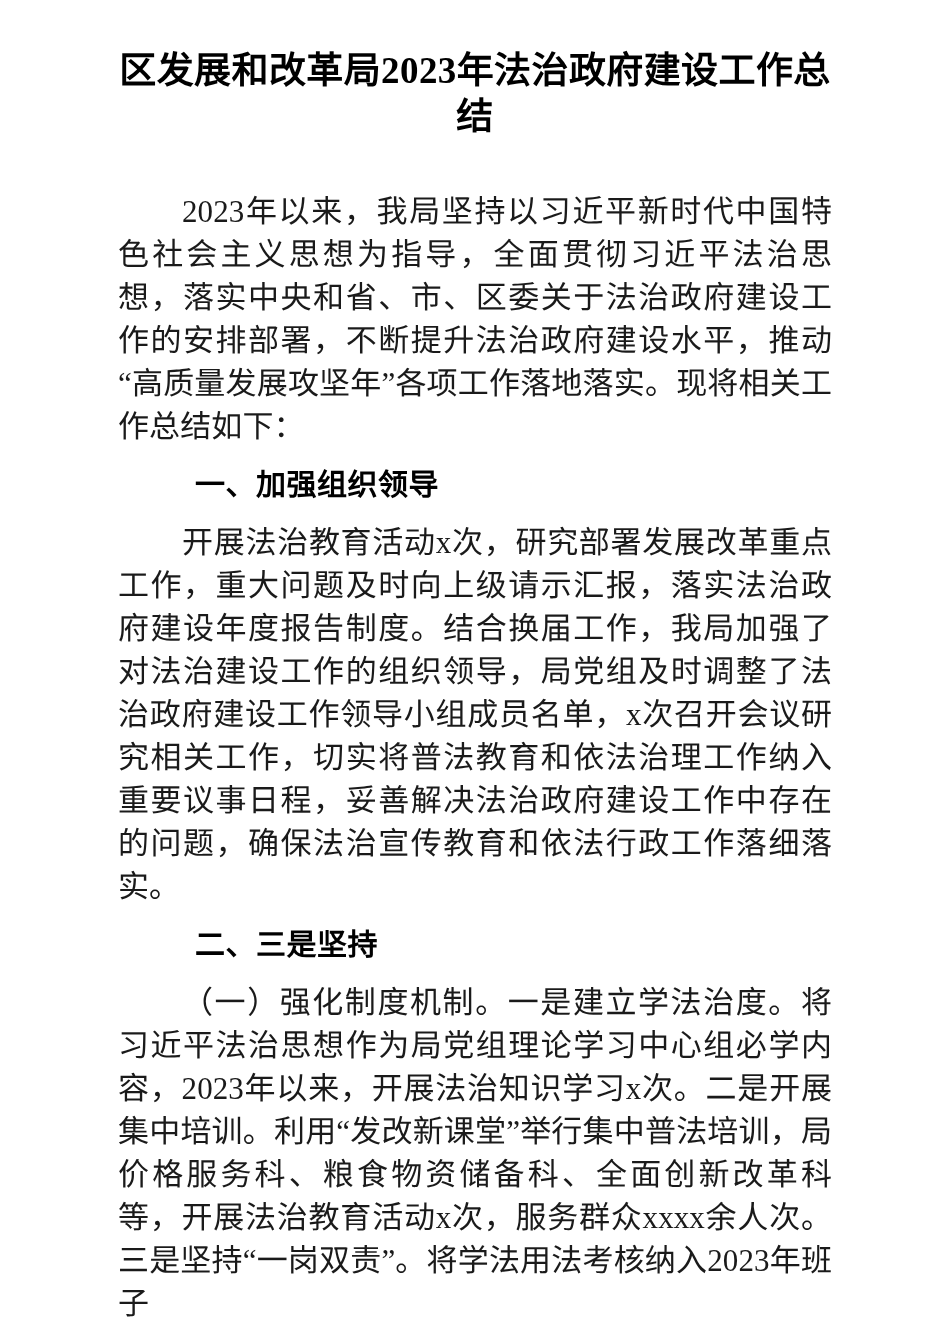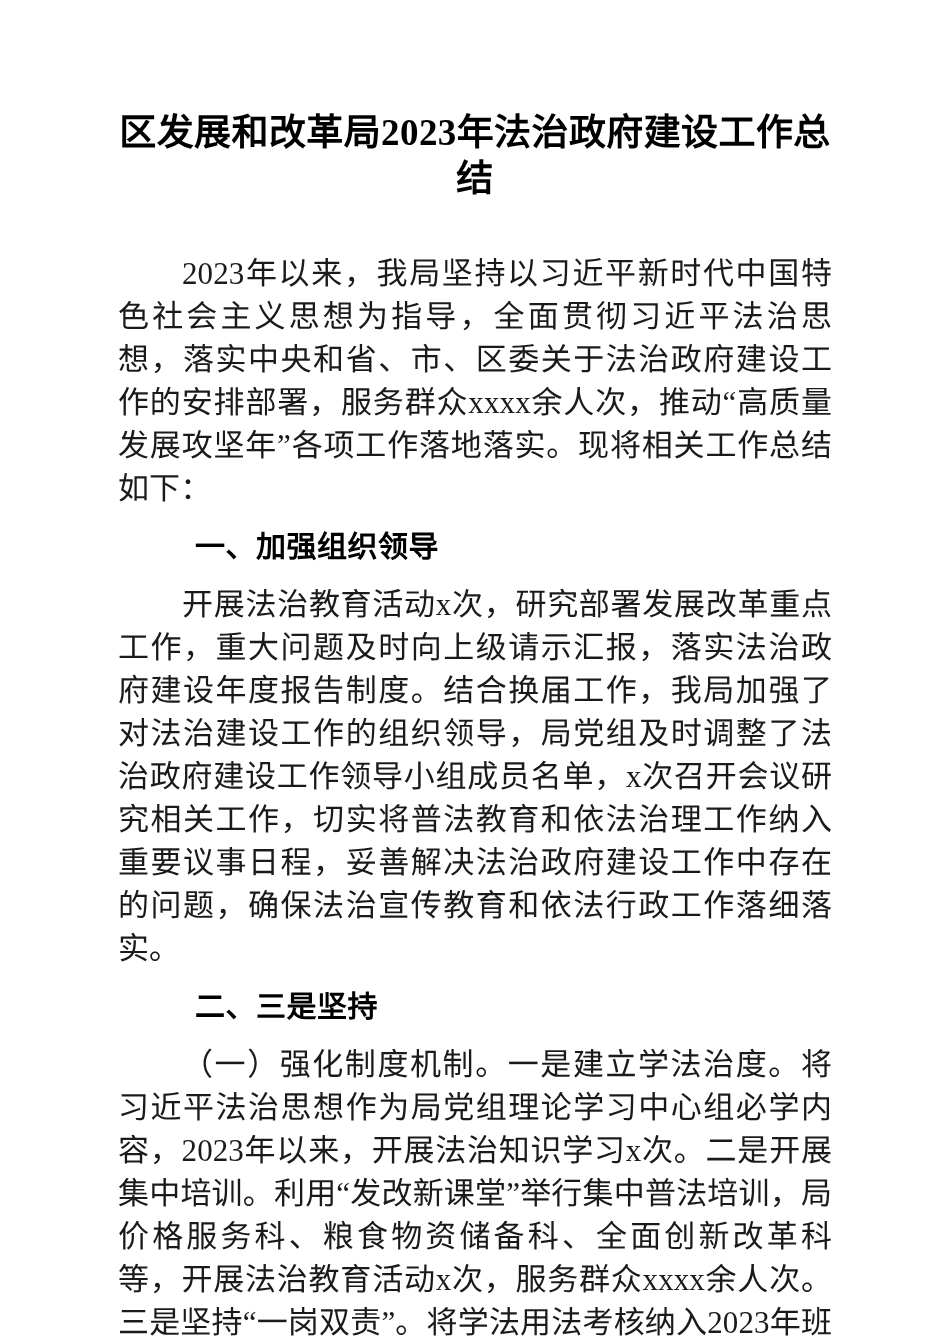--- a/index.html
+++ b/index.html
@@ -29,21 +29,21 @@
   
   .doc-title {
     font-family: "Liberation Serif", "DejaVu Serif", serif;
     font-weight: bold;
     font-size: 37px;
     line-height: 46px;
     color: #000000;
     text-align: center;
     letter-spacing: 0.4px;
     margin: 0;
-    padding-top: 110px;
+    padding-top: 48px;
     word-break: break-all;
   }
 
   
   .section-heading {
     font-family: "Liberation Sans", "DejaVu Sans", sans-serif;
     font-weight: bold;
     font-size: 30px;
     line-height: 43px;
     color: #000000;
@@ -71,21 +71,21 @@
 </head>
 <body>
 
 <div class="page">
   <div class="doc-body">
 
     <h1 class="doc-title">区发展和改革局2023年法治政府建设工作总结</h1>
 
     <div class="spacer-title-to-body"></div>
 
-    <p class="body-para">2023年以来，我局坚持以习近平新时代中国特色社会主义思想为指导，全面贯彻习近平法治思想，落实中央和省、市、区委关于法治政府建设工作的安排部署，服务群众xxxx余人次，推动“高质量发展攻坚年”各项工作落地落实。现将相关工作总结如下：</p>
+    <p class="body-para">2023年以来，我局坚持以习近平新时代中国特色社会主义思想为指导，全面贯彻习近平法治思想，落实中央和省、市、区委关于法治政府建设工作的安排部署，不断提升法治政府建设水平，推动“高质量发展攻坚年”各项工作落地落实。现将相关工作总结如下：</p>
 
     <h2 class="section-heading">一、加强组织领导</h2>
 
     <p class="body-para">开展法治教育活动x次，研究部署发展改革重点工作，重大问题及时向上级请示汇报，落实法治政府建设年度报告制度。结合换届工作，我局加强了对法治建设工作的组织领导，局党组及时调整了法治政府建设工作领导小组成员名单，x次召开会议研究相关工作，切实将普法教育和依法治理工作纳入重要议事日程，妥善解决法治政府建设工作中存在的问题，确保法治宣传教育和依法行政工作落细落实。</p>
 
     <h2 class="section-heading">二、三是坚持</h2>
 
     <p class="body-para">（一）强化制度机制。一是建立学法治度。将习近平法治思想作为局党组理论学习中心组必学内容，2023年以来，开展法治知识学习x次。二是开展集中培训。利用“发改新课堂”举行集中普法培训，局价格服务科、粮食物资储备科、全面创新改革科等，开展法治教育活动x次，服务群众xxxx余人次。三是坚持“一岗双责”。将学法用法考核纳入2023年班子</p>
 
   </div>

